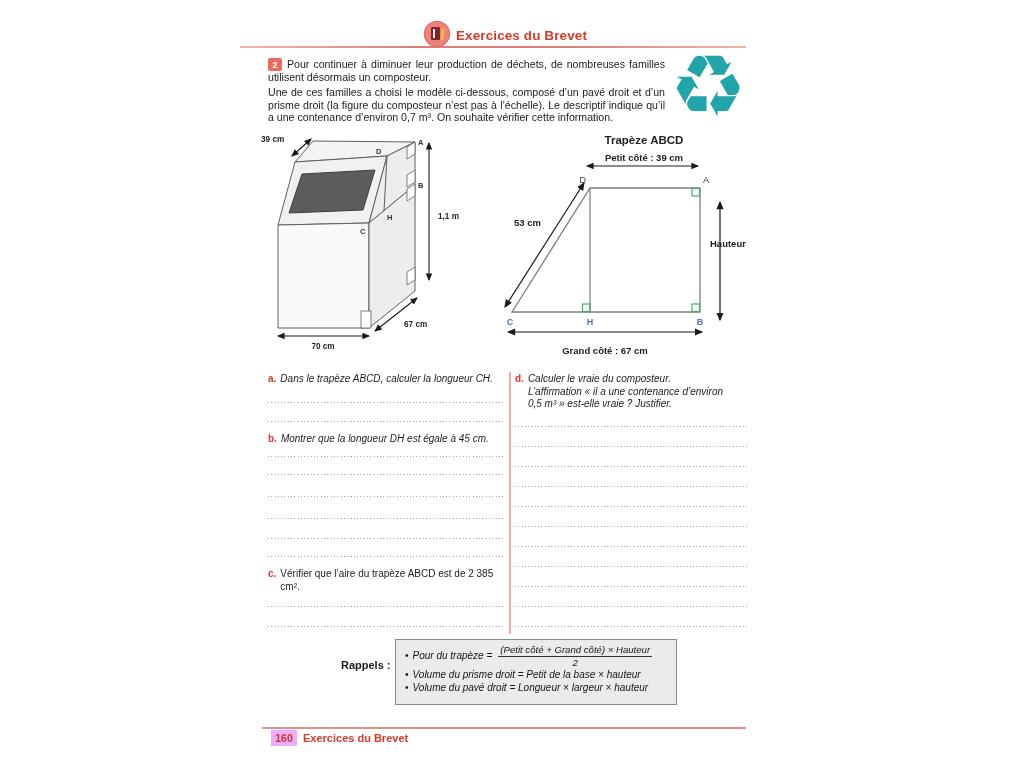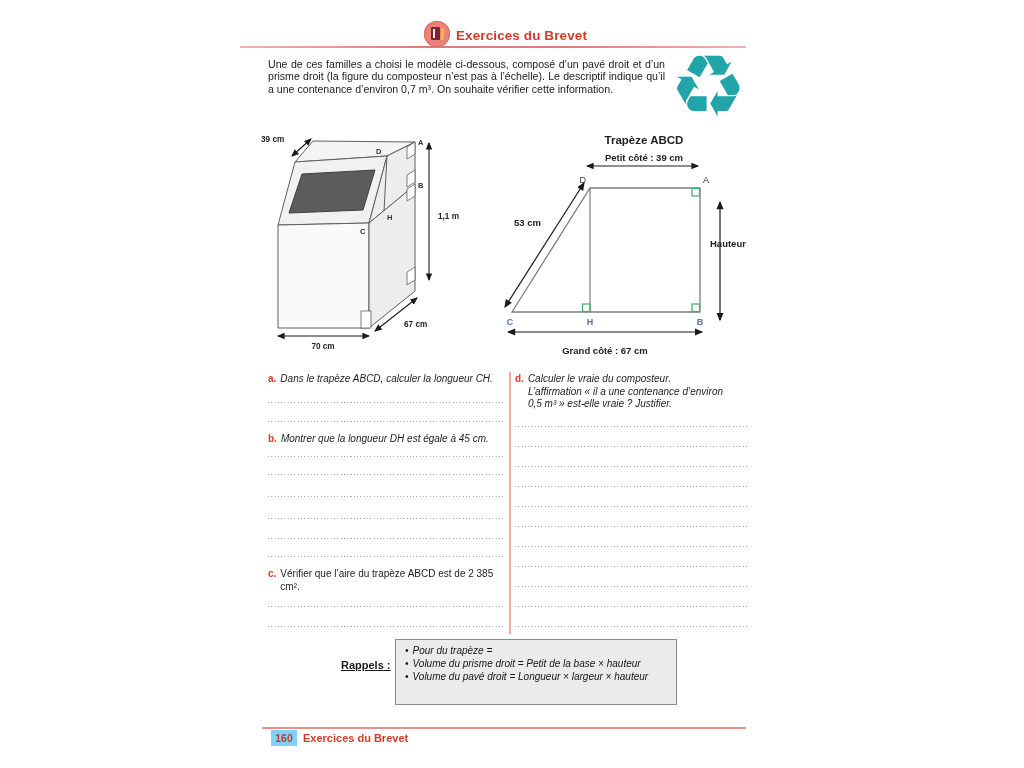--- a/index.html
+++ b/index.html
@@ -42,49 +42,50 @@
   .qcol-right { left:515px; top:373px; width:232px; height:262px; }
   .q { position:absolute; left:0; display:flex; gap:4px; }
   .q-letter { color:#e0392b; font-weight:bold; flex:0 0 auto; }
   .q-text { color:#1d1d1d; }
   .q-text .nw { display:block; white-space:nowrap;font-style:italic; }
   .a-line { position:absolute; left:0; right:0; height:2px;
     background:repeating-linear-gradient(to right,#a9a9a9 0,#a9a9a9 1px,transparent 1px,transparent 3.3px);
     background-size:100% 1.4px; background-repeat:no-repeat; background-position:0 bottom; }
   
   .rappels-label { position:absolute; left:341px; top:659px; font-size:11px; font-weight:bold;
-    text-decoration:underline; color:#1a1a1a; }
+    color:#1a1a1a; }
   .rappels-label .colon { text-decoration:none; }
   .rappels-box { position:absolute; left:395px; top:639px; width:282px; height:66px;
     background:#ebebeb; border:1px solid #8a8a8a; padding:4px 9px 4px 9px;
     font-size:10px; font-style:italic; color:#141414; line-height:13px; }
   .rap-row { display:flex; align-items:center; gap:4px; white-space:nowrap; }
   .frac { display:inline-flex; flex-direction:column; align-items:center; font-size:9.6px;
     line-height:11px; margin-left:2px; }
   .frac .num { border-bottom:1px solid #333; padding:0 2px 0.5px 2px; }
   
   .ftr-rule { position:absolute; left:262px; top:727px; width:484px; height:1.5px; background:#e59088; }
-  .ftr-badge { position:absolute; left:271px; top:730px; width:26px; height:16px; background:#7dd3fc;
+  .ftr-badge { position:absolute; left:271px; top:730px; width:26px; height:16px; background:#f0abfc;
     color:#c03a2e; font-weight:bold; font-size:10.5px; text-align:center; line-height:16px; }
   .ftr-label { position:absolute; left:303px; top:732px; font-size:11px; font-weight:bold; color:#d43a2a; }
 </style>
 </head>
 <body>
 
 <div class="page">
 
   <div class="hdr-rule"></div>
   <div class="hdr-icon">
     <span class="hdr-book"></span>
     <span class="hdr-book-page"></span>
     <span class="hdr-pencil"></span>
   </div>
   <div class="hdr-title">Exercices du Brevet</div>
 
   <div class="intro">
+    <p><span class="ex-badge">2</span><span>Pour continuer à diminuer leur production de déchets, de nombreuses familles utilisent désormais un composteur.</span></p>
     <p><span>Une de ces familles a choisi le modèle ci-dessous, composé d’un pavé droit et d’un prisme droit (la figure du composteur n’est pas à l’échelle). Le descriptif indique qu’il a une contenance d’environ 0,7 m³. On souhaite vérifier cette information.</span></p>
   </div>
   <div class="recycle">♻</div>
 
   <svg class="fig-composter" width="232" height="246" viewBox="0 0 232 246">
     <defs>
       <marker id="ae" markerWidth="8" markerHeight="8" refX="6" refY="3" orient="auto">
           <path d="M0,0 L7,3 L0,6 Z" fill="#1a1a1a"></path>
         </marker>
       <marker id="as" markerWidth="8" markerHeight="8" refX="1" refY="3" orient="auto">
@@ -211,20 +212,24 @@
     <div class="a-line" style="top:212px;"></div>
     <div class="a-line" style="top:232px;"></div>
     <div class="a-line" style="top:252px;"></div>
   </div>
 
   <div class="rappels-label"><span>Rappels</span><span class="colon"> :</span></div>
   <div class="rappels-box">
     <div class="rap-row">
       <span>•</span>
       <span>Pour du trapèze =</span>
+      <span class="frac">
+        <span class="num">(Petit côté + Grand côté) × Hauteur</span>
+        <span>2</span>
+      </span>
     </div>
     <div class="rap-row">
       <span>•</span>
       <span>Volume du prisme droit = Petit de la base × hauteur</span>
     </div>
     <div class="rap-row">
       <span>•</span>
       <span>Volume du pavé droit = Longueur × largeur × hauteur</span>
     </div>
   </div>

